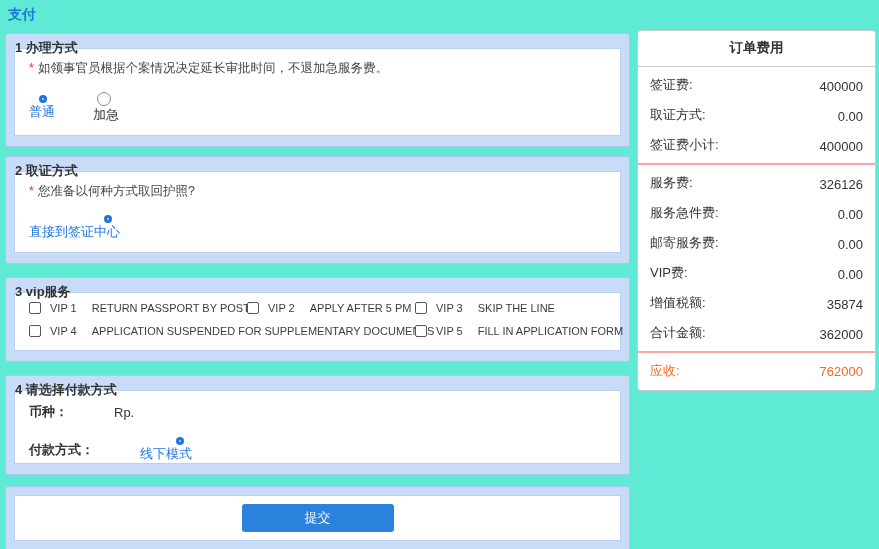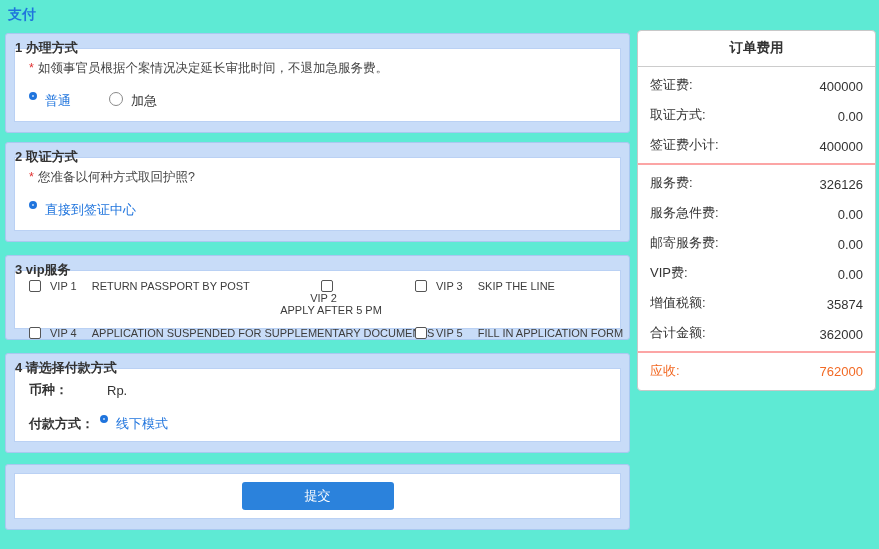--- a/index.html
+++ b/index.html
@@ -51,23 +51,24 @@
   .mb9  { margin-bottom: 9px; }
   .mb13 { margin-bottom: 13px; }
   .mb11 { margin-bottom: 11px; }
 
   .tip { font-size: 12.5px; color: #444; }
   .req { color: #e03131; margin-right: 4px; font-size: 12.5px; }
 
   .option-row { display: flex; align-items: center; margin-top: 15px; }
   .opt {
     display: inline-flex;
-    align-items: flex-start;
+    align-items: flex-end;
     cursor: pointer;
     margin-right: 38px;
+    flex-direction: column;
   }
   .radio {
     width: 14px; height: 14px;
     border-radius: 50%;
     flex: 0 0 auto;
     margin-right: 8px;
   }
   .radio.on {
     width: 8px; height: 8px;
     border: 3px solid #1f74dd;
@@ -80,38 +81,38 @@
     background: #fff;
   }
   .opt-label { font-size: 13px; color: #333; }
   .opt-label.sel { color: #1f74dd; }
 
   .vip-body { padding: 9px 14px 10px 14px; height: 59px; }
   .vip-row { display: flex; align-items: flex-start; }
   .vip-row + .vip-row { margin-top: 11px; }
   .vip-item { display: inline-flex; align-items: center; cursor: pointer; }
   .vip-w1 { width: 218px; }
-  .vip-w2 { width: 168px; flex-direction: column; }
+  .vip-w2 { width: 168px; }
   .vip-w4 { width: 386px; }
   .cb {
     width: 12px; height: 12px;
     border: 1px solid #555;
     border-radius: 2px;
     background: #fff;
     flex: 0 0 auto;
     margin-right: 9px;
   }
   .vip-name { font-size: 11px; color: #3c3c3c; margin-right: 15px; white-space: nowrap; }
   .vip-desc { font-size: 11px; color: #3c3c3c; white-space: nowrap; }
 
   .pay-body { height: 74px; padding: 12px 14px; }
-  .pay-line { display: flex; align-items: center; font-size: 13px; }
+  .pay-line { display: flex; align-items: center; font-size: 13px; gap: 40px; }
   .pay-line + .pay-line { margin-top: 16px; }
   .pay-label { font-weight: bold; color: #333; margin-right: 6px; }
-  .pay-value { color: #333; margin-left: 33px; }
+  .pay-value { color: #333; }
 
   .submit-body { height: 46px; padding-top: 8px; text-align: center; }
   .submit-btn {
     width: 152px; height: 28px;
     background: #2b82dc;
     color: #fff;
     border: none;
     border-radius: 3px;
     font-size: 13px;
     font-family: inherit;

